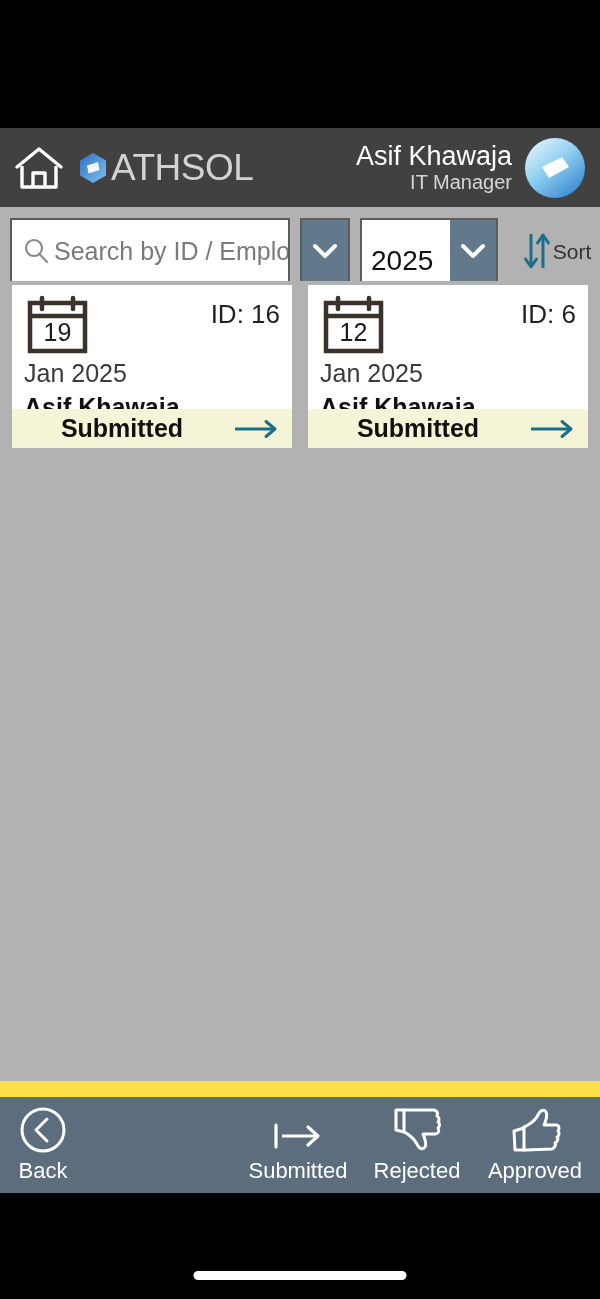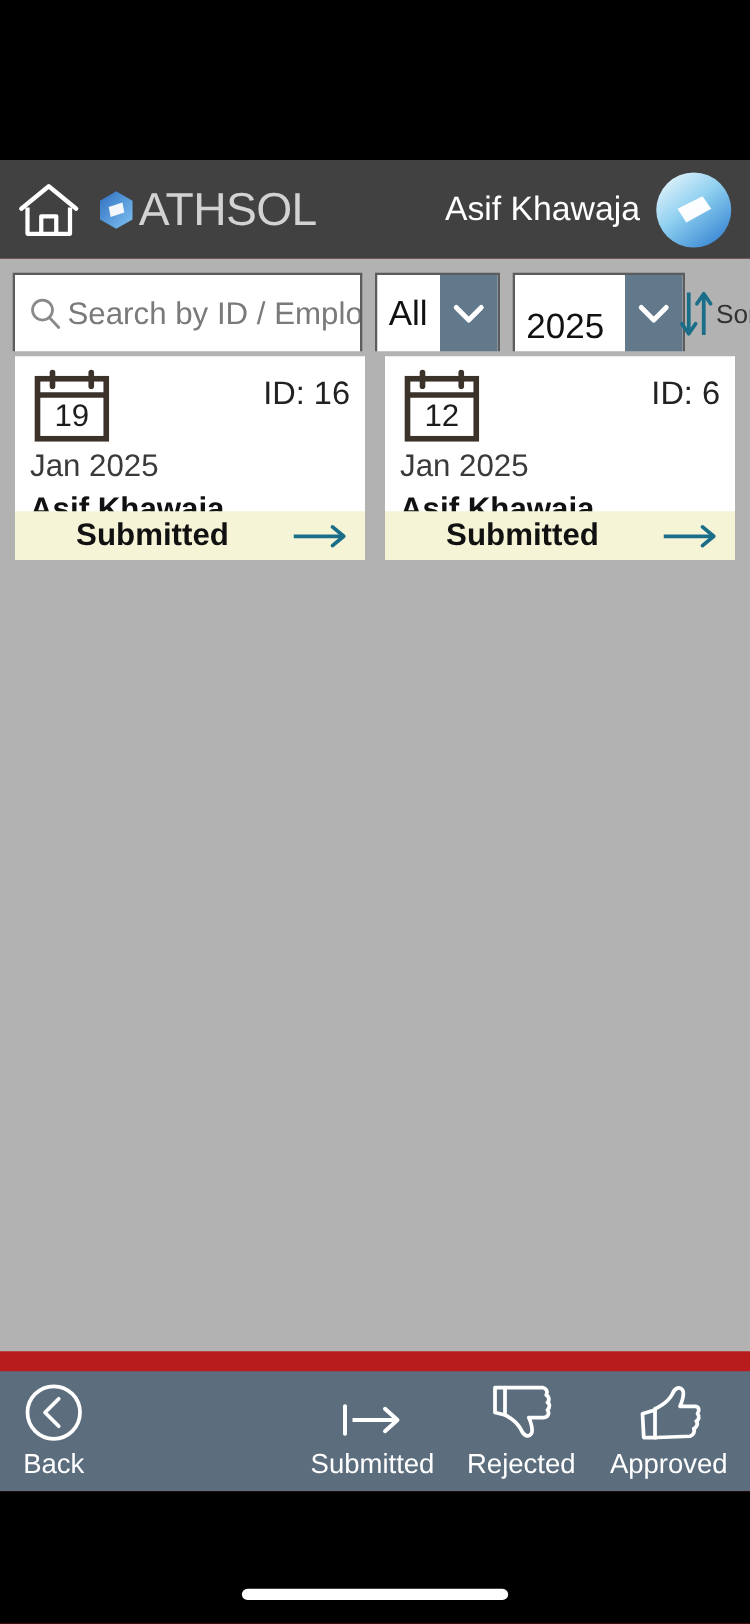--- a/index.html
+++ b/index.html
@@ -1,21 +1,21 @@
 <!DOCTYPE html>
 <html><head>
 <meta charset="utf-8">
 <style>
   * { margin:0; padding:0; box-sizing:border-box; }
   html,body { width:600px; height:1299px; background:#000; }
   body {
     font-family:"Liberation Sans", sans-serif;
     -webkit-font-smoothing:antialiased;
   }
-  .phone { position:relative; width:600px; height:1299px; background:#b91c1c; overflow:hidden; }
+  .phone { position:relative; width:600px; height:1299px; background:#fde047; overflow:hidden; }
 
   
   .status-bar { position:absolute; top:0; left:0; width:600px; height:128px; background:#000; }
 
   
   .app-header {
     position:absolute; top:128px; left:0; width:600px; height:79px;
     background:#414141; display:flex; align-items:center; padding:0 14px;
   }
   .home-icon { width:50px; height:46px; flex:none; margin-right:14px; }
@@ -141,20 +141,21 @@
           </defs>
           <path d="M15 1 L28 8.5 L28 23.5 L15 31 L2 23.5 L2 8.5 Z" fill="url(#hexg)"></path>
           <path d="M9 13.5 L20 10 L21.5 18 L10.5 21.5 Z" fill="#f2f7fb"></path>
         </svg>
       </span>
       <span class="brand-text">ATHSOL</span>
     </div>
 
     <div class="user-block">
       <div class="user-name">Asif Khawaja</div>
+      <div class="user-role">IT Manager</div>
     </div>
 
     <span class="avatar">
       <svg viewBox="0 0 62 62" width="62" height="62">
         <defs>
           <linearGradient id="avg" x1="0.1" y1="0" x2="0.9" y2="1">
             <stop offset="0" stop-color="#eaf6fc"></stop>
             <stop offset="0.45" stop-color="#8fd0f0"></stop>
             <stop offset="1" stop-color="#2f7fd0"></stop>
           </linearGradient>
@@ -170,21 +171,20 @@
       <span class="search-icon">
         <svg viewBox="0 0 28 28" width="28" height="28">
           <circle cx="12" cy="11" r="8" fill="none" stroke="#8a8a8a" stroke-width="2.2"></circle>
           <line x1="17.5" y1="17" x2="25" y2="25" stroke="#8a8a8a" stroke-width="2.2" stroke-linecap="round"></line>
         </svg>
       </span>
       <input class="search-input" type="text" placeholder="Search by ID / Employee Name" style="">
     </div>
 
     <div class="select-box sel-all">
-      <span class="select-val">All</span>
       <span class="select-btn">
         <span class="chev">
           <svg viewBox="0 0 26 16" width="26" height="16">
             <path d="M3 3 L13 13 L23 3" fill="none" stroke="#fff" stroke-width="4" stroke-linecap="round" stroke-linejoin="round"></path>
           </svg>
         </span>
       </span>
     </div>
 
     <div class="select-box sel-year">

